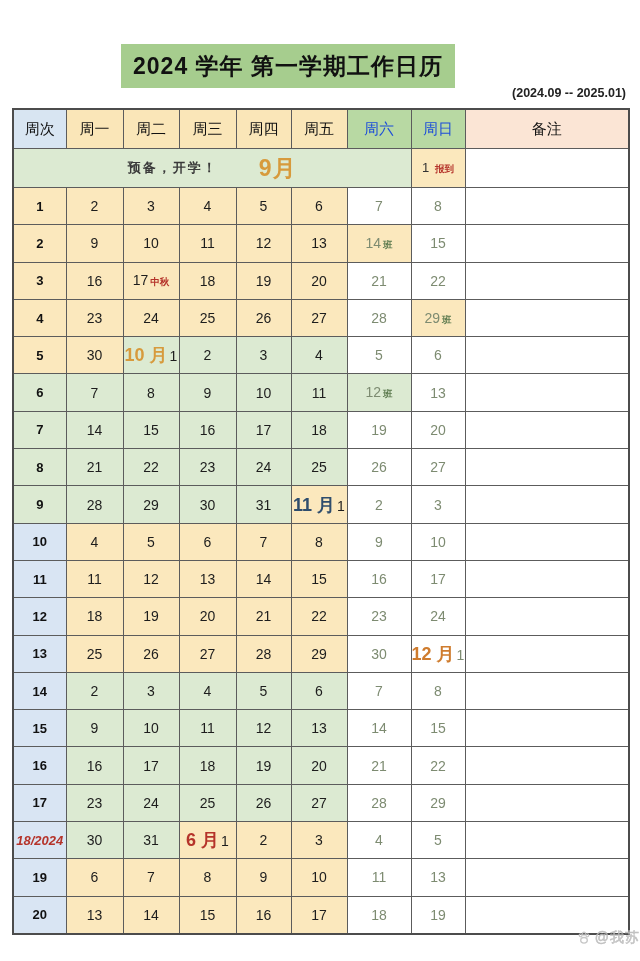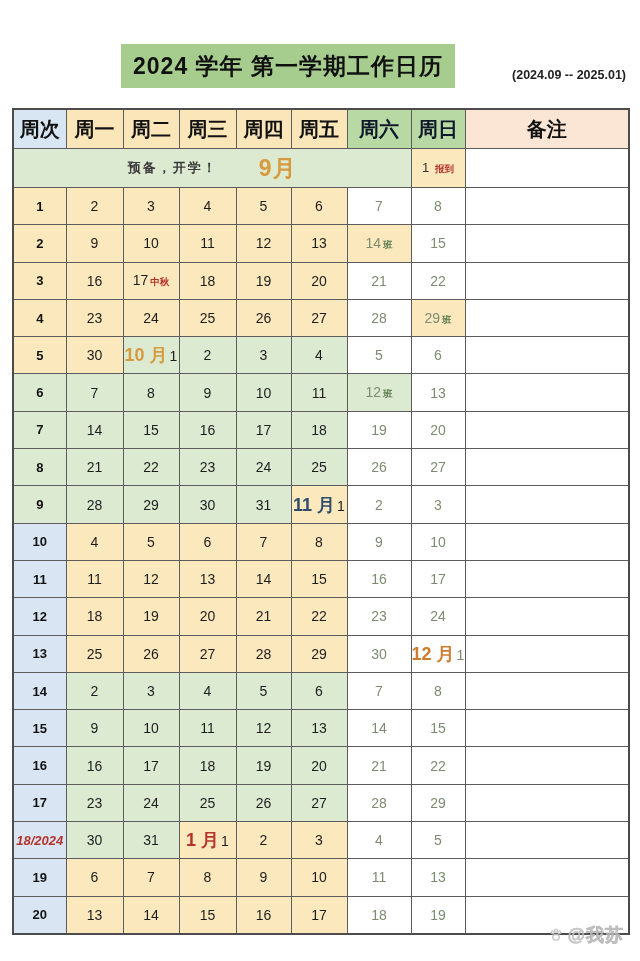--- a/index.html
+++ b/index.html
@@ -7,35 +7,35 @@
     width:640px;height:961px;position:relative;background:#ffffff;
     font-family:"Liberation Sans","DejaVu Sans",sans-serif;
     -webkit-font-smoothing:antialiased;overflow:hidden;
   }
   .title-wrap{position:absolute;top:44px;left:0;width:576px;text-align:center;}
   .title{
     display:inline-block;background:var(--title-bg);color:#111;
     font-size:23px;font-weight:bold;letter-spacing:1px;padding:7px 12px 6px 12px;
   }
   .subtitle{
-    position:absolute;top:68px;right:14px;font-size:12.5px;color:#222;font-weight:bold;
+    position:absolute;top:86px;right:14px;font-size:12.5px;color:#222;font-weight:bold;
   }
   table.cal{
     position:absolute;left:12px;top:108px;width:616px;
     border-collapse:collapse;table-layout:fixed;
     border:2px solid #4c4c4c;
   }
   table.cal th,table.cal td{
     border:1px solid #5c5c5c;padding:0;text-align:center;vertical-align:middle;
     overflow:hidden;white-space:nowrap;
   }
-  thead th{height:38px;font-size:20px;font-weight:bold;color:#111;margin-top:39px;}
+  thead th{height:38px;font-size:15px;font-weight:normal;color:#111;margin-top:39px;}
   .h-blue{background:var(--header-blue);}
   .h-yellow{background:var(--header-yellow);}
-  .h-green{background:var(--header-green);color:#0f172a;}
+  .h-green{background:var(--header-green);color:#1d4ed8;}
   .h-pink{background:var(--header-pink);}
   tr.month-row td{height:38px;}
   .month-banner{background:var(--day-green);}
   .month-banner-inner{display:flex;align-items:center;justify-content:center;gap:41px;}
   .month-note{font-size:13px;font-weight:bold;color:#3a3a3a;letter-spacing:2px;}
   .month-label{font-size:23px;font-weight:bold;color:var(--gold);letter-spacing:1px;}
   tr.week-row td, tr.week-row th{height:36.3px;}
   .wk{font-size:13px;font-weight:bold;color:#111;}
   .wk-y{background:var(--day-yellow);}
   .wk-g{background:var(--day-green);}
@@ -50,22 +50,22 @@
   .pre-gold{color:var(--gold);}
   .pre-navy{color:var(--navy);text-align:center;}
   .pre-orange{color:var(--orange);}
   .pre-red{color:var(--red);}
   .tag{font-size:9.5px;font-weight:bold;margin-left:2px;font-family:Liberation Mono, monospace;}
   .tag-red{color:var(--red);}
   .tag-green{color:var(--tag-green);}
   td.remark{background:#ffffff;}
   .report-cell{background:var(--day-yellow);font-size:13px;color:#333;}
   .watermark{
-    position:absolute;right:16px;bottom:14px;display:flex;align-items:center;gap:3px;
-    color:#c3c3c3;font-size:18px;font-weight:bold;letter-spacing:1px;
+    position:absolute;right:0;bottom:14px;display:flex;align-items:center;gap:3px;
+    color:#c3c3c3;font-size:14px;font-weight:normal;letter-spacing:1px;
     -webkit-text-stroke:0.5px #b5b5b5;opacity:0.9;
   }
 </style>
 </head>
 <body style="--title-bg: #a6cd8e; --header-blue: #d8e5f2; --header-yellow: #fae6b8; --header-green: #b8d9a3; --header-pink: #fbe5d5; --day-yellow: #fbe8bd; --day-green: #dcead2; --week-blue: #d9e5f3; --muted-text: #7d8b71; --red: #b5332a; --gold: #d79a3c; --navy: #2e4d6d; --orange: #cf7c2e; --tag-green: #5c7a4e;">
 
 <div class="title-wrap">
   <span class="title">2024 学年  第一学期工作日历</span>
 </div>
 <div class="subtitle">(2024.09 -- 2025.01)</div>
@@ -293,21 +293,21 @@
         <td class="day bg-g">26</td>
         <td class="day bg-g">27</td>
         <td class="day bg-w muted">28</td>
         <td class="day bg-w muted">29</td>
         <td class="remark"></td>
       </tr>
       <tr class="week-row">
         <th class="wk wk-b red-label">18/2024</th>
         <td class="day bg-g">30</td>
         <td class="day bg-g">31</td>
-        <td class="day bg-y"><span class="pre pre-red">1 月</span>1</td>
+        <td class="day bg-y"><span class="pre pre-red">6 月</span>1</td>
         <td class="day bg-y">2</td>
         <td class="day bg-y">3</td>
         <td class="day bg-w muted">4</td>
         <td class="day bg-w muted">5</td>
         <td class="remark"></td>
       </tr>
       <tr class="week-row">
         <th class="wk wk-b">19</th>
         <td class="day bg-y">6</td>
         <td class="day bg-y">7</td>

